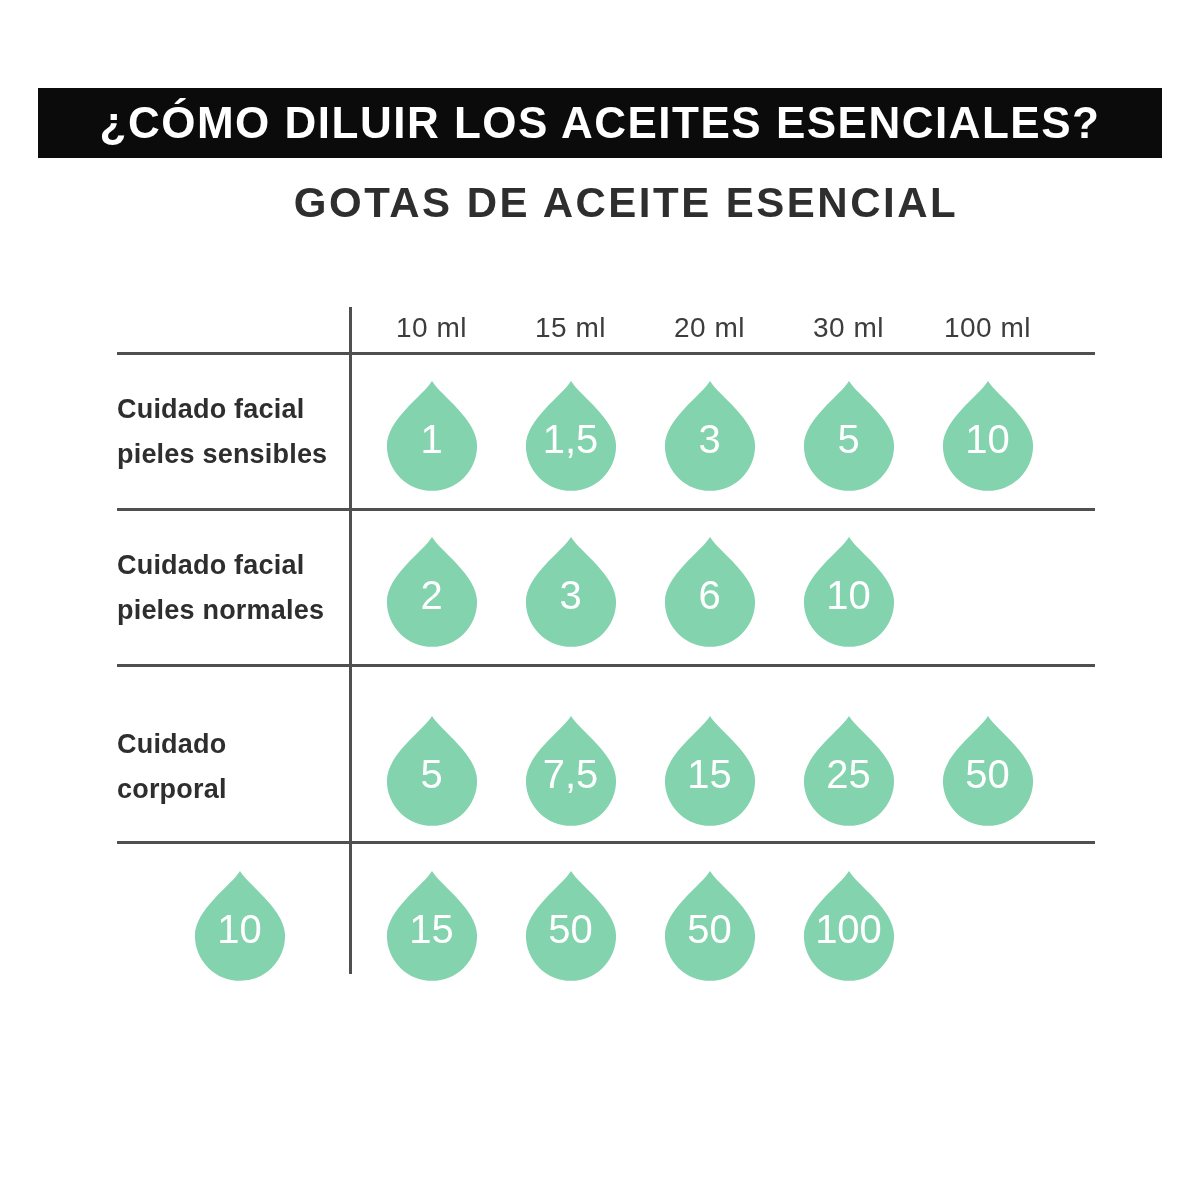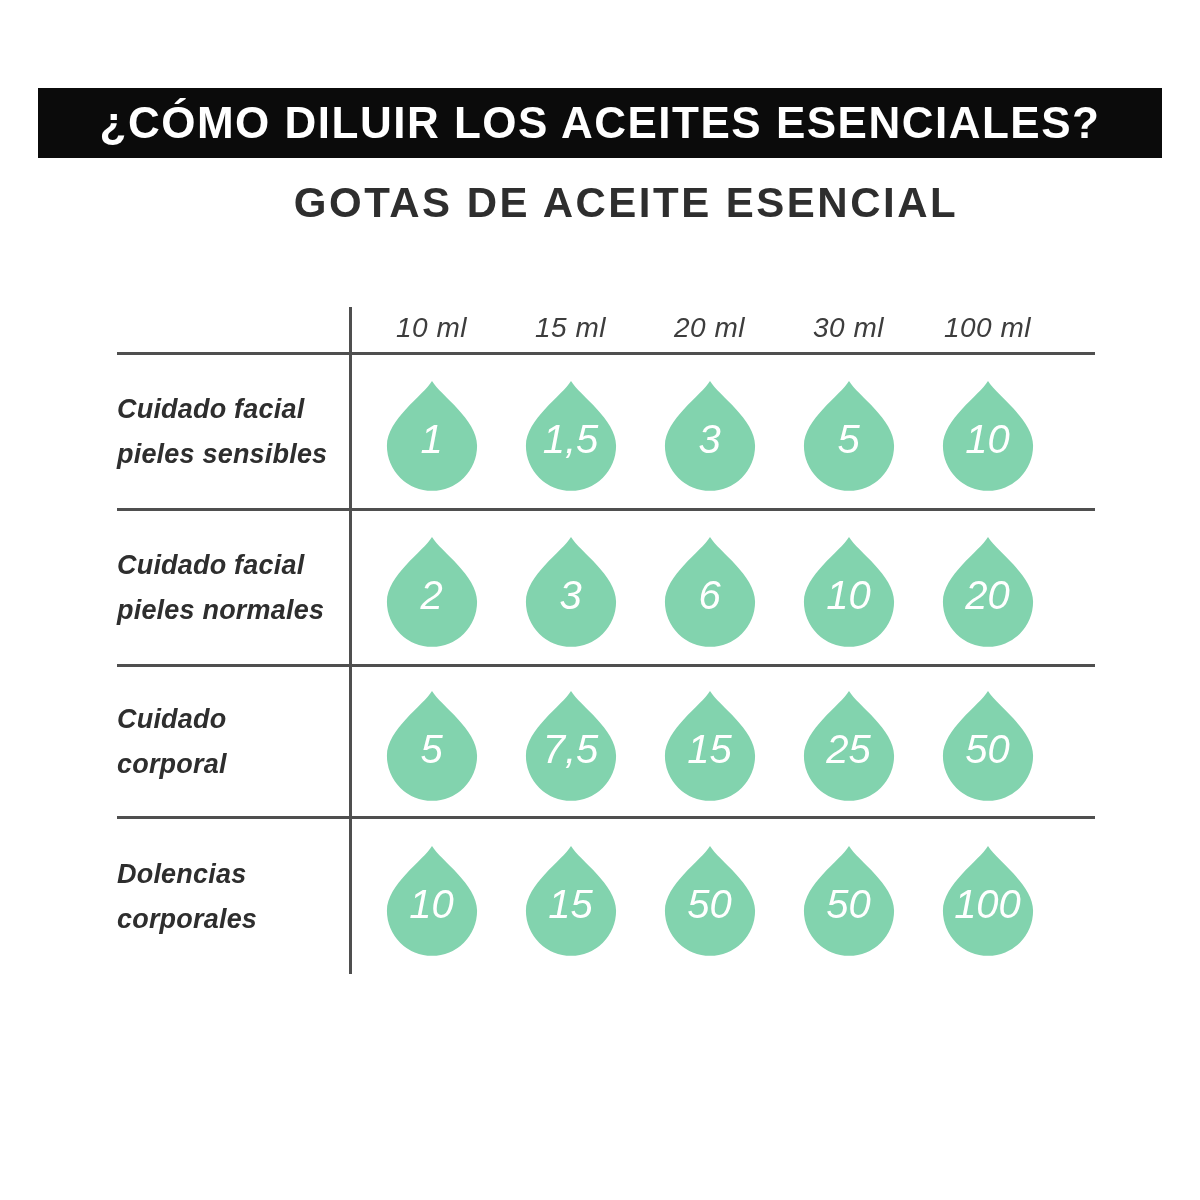--- a/index.html
+++ b/index.html
@@ -58,39 +58,38 @@
     top: 0;
     width: 3px;
     height: 667px;
     background: var(--grid-line, #4f4f4f);
   }
   .thead, .trow {
     display: grid;
     grid-template-columns: 245px repeat(5, 139px);
     box-sizing: border-box;
     border-bottom: 3px solid var(--grid-line, #4f4f4f);
-    font-style: italic;
   }
   .thead {
     height: 48px;
     align-items: end;
   }
   .colh {
     text-align: center;
     padding-bottom: 8px;
     font-size: 28px;
     font-weight: 500;
     color: #3d3d3d;
     letter-spacing: 0.5px;
   }
   .trow {
     height: 156px;
     align-items: center;
   }
-  .trow.r3 { height: 152px; }
+  .trow.r3 { height: 152px; margin-top: 25px; }
   .trow.r4 { height: 155px; border-bottom: none; }
   .rlabel {
     font-size: 27px;
     font-weight: 600;
     color: var(--label-text, #2e2e2e);
     line-height: 45px;
     letter-spacing: 0.2px;
     padding-right: 24px;
   }
   .cell {
@@ -214,28 +213,20 @@
         </div>
       </div>
       <div class="cell">
         <div class="drop">
           <svg viewBox="0 0 100 115">
               <path fill="currentColor" d="M50 2 C59 17 96 41 96 68 A46 46 0 1 1 4 68 C4 41 41 17 50 2 Z"></path>
             </svg>
           <span class="dval">10</span>
         </div>
       </div>
-      <div class="cell">
-        <div class="drop">
-          <svg viewBox="0 0 100 115">
-              <path fill="currentColor" d="M50 2 C59 17 96 41 96 68 A46 46 0 1 1 4 68 C4 41 41 17 50 2 Z"></path>
-            </svg>
-          <span class="dval">20</span>
-        </div>
-      </div>
     </div>
 
     <div class="trow r3">
       <div class="rlabel">Cuidado corporal</div>
       <div class="cell">
         <div class="drop">
           <svg viewBox="0 0 100 115">
               <path fill="currentColor" d="M50 2 C59 17 96 41 96 68 A46 46 0 1 1 4 68 C4 41 41 17 50 2 Z"></path>
             </svg>
           <span class="dval">5</span>
@@ -269,21 +260,20 @@
         <div class="drop">
           <svg viewBox="0 0 100 115">
               <path fill="currentColor" d="M50 2 C59 17 96 41 96 68 A46 46 0 1 1 4 68 C4 41 41 17 50 2 Z"></path>
             </svg>
           <span class="dval">50</span>
         </div>
       </div>
     </div>
 
     <div class="trow r4">
-      <div class="rlabel">Dolencias corporales</div>
       <div class="cell">
         <div class="drop">
           <svg viewBox="0 0 100 115">
               <path fill="currentColor" d="M50 2 C59 17 96 41 96 68 A46 46 0 1 1 4 68 C4 41 41 17 50 2 Z"></path>
             </svg>
           <span class="dval">10</span>
         </div>
       </div>
       <div class="cell">
         <div class="drop">

